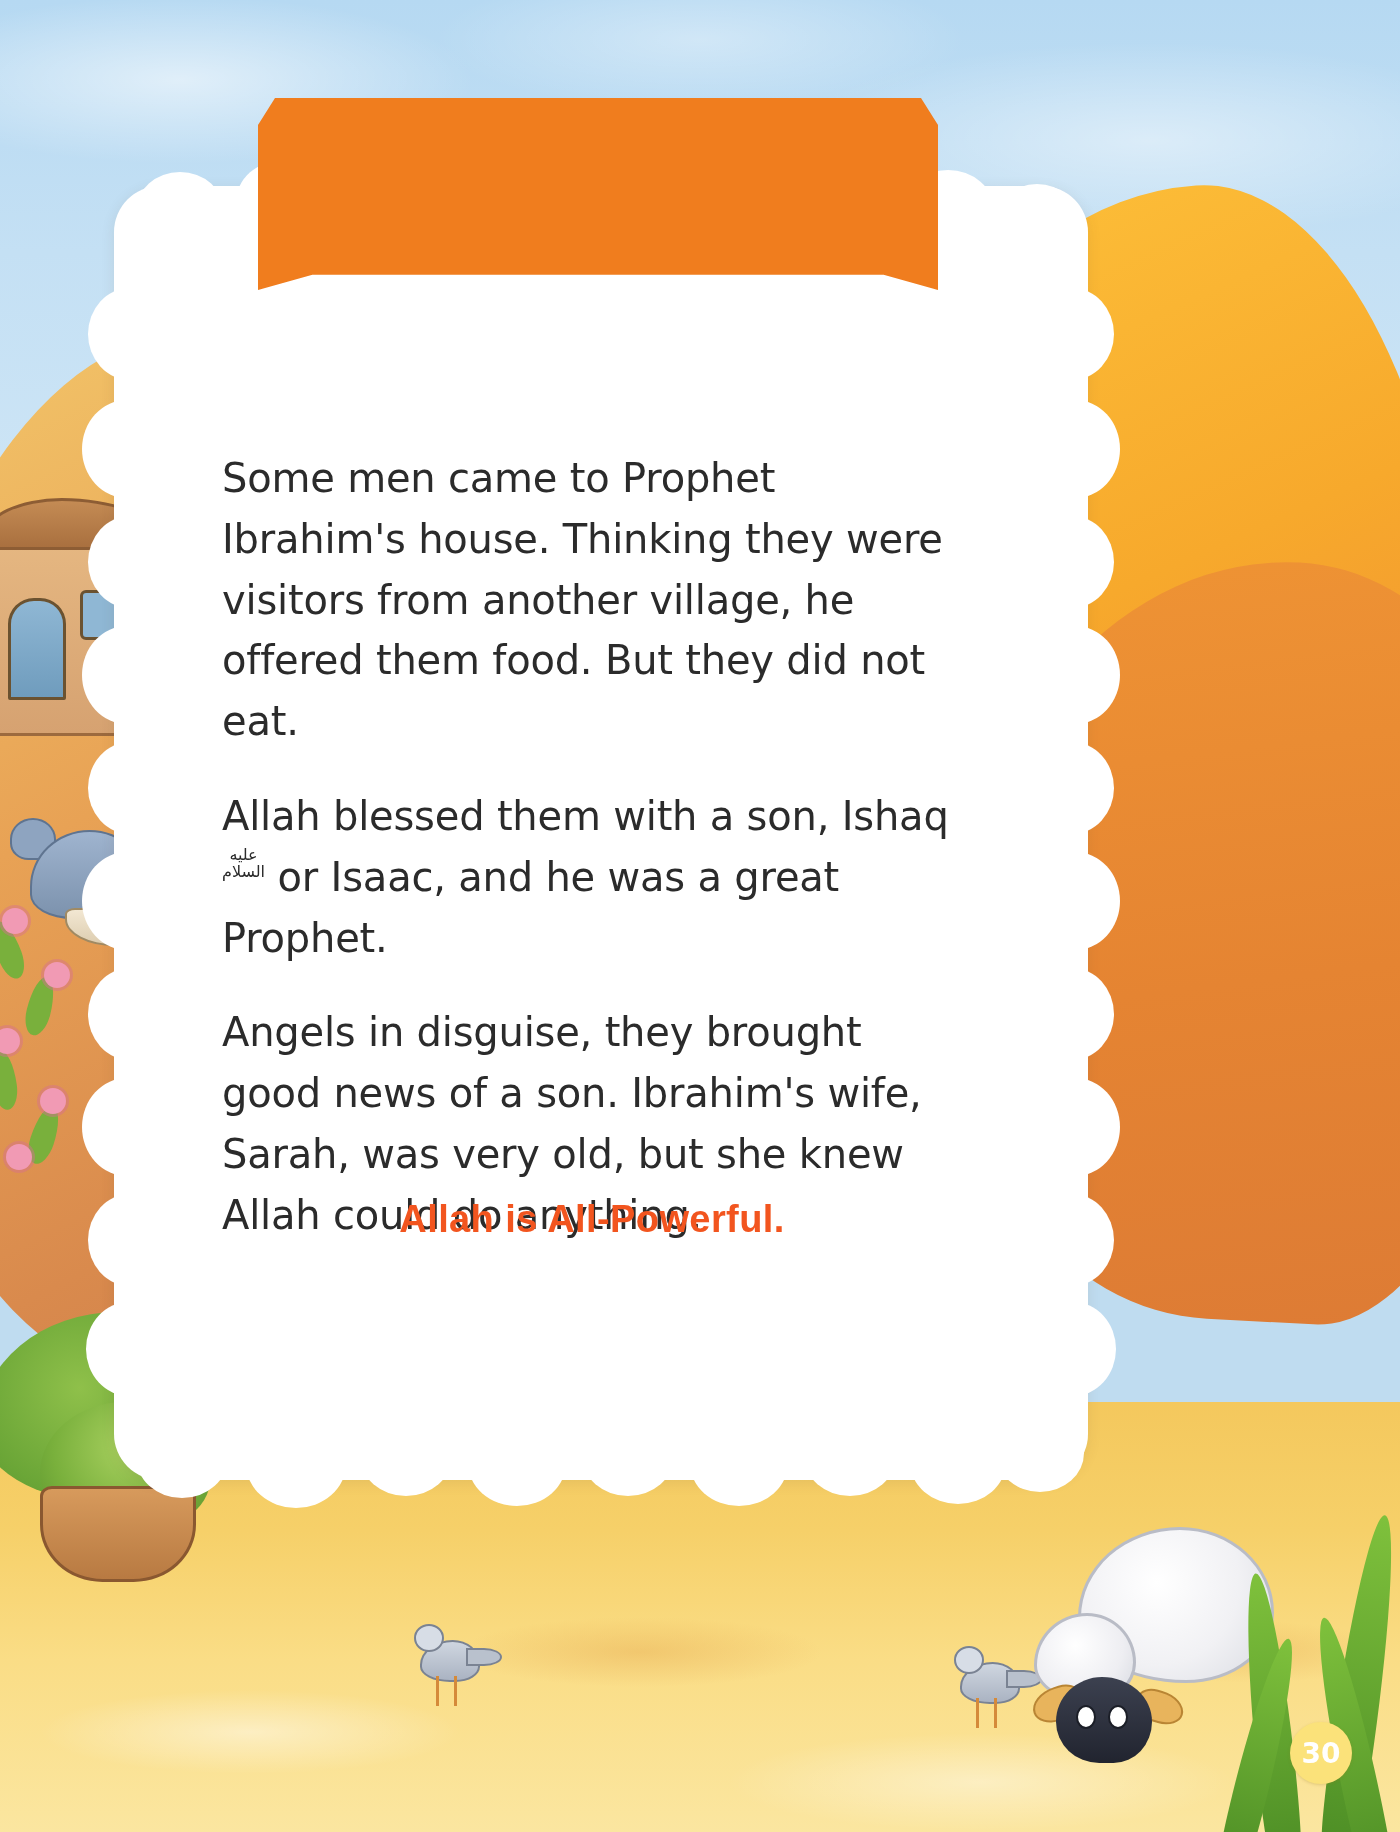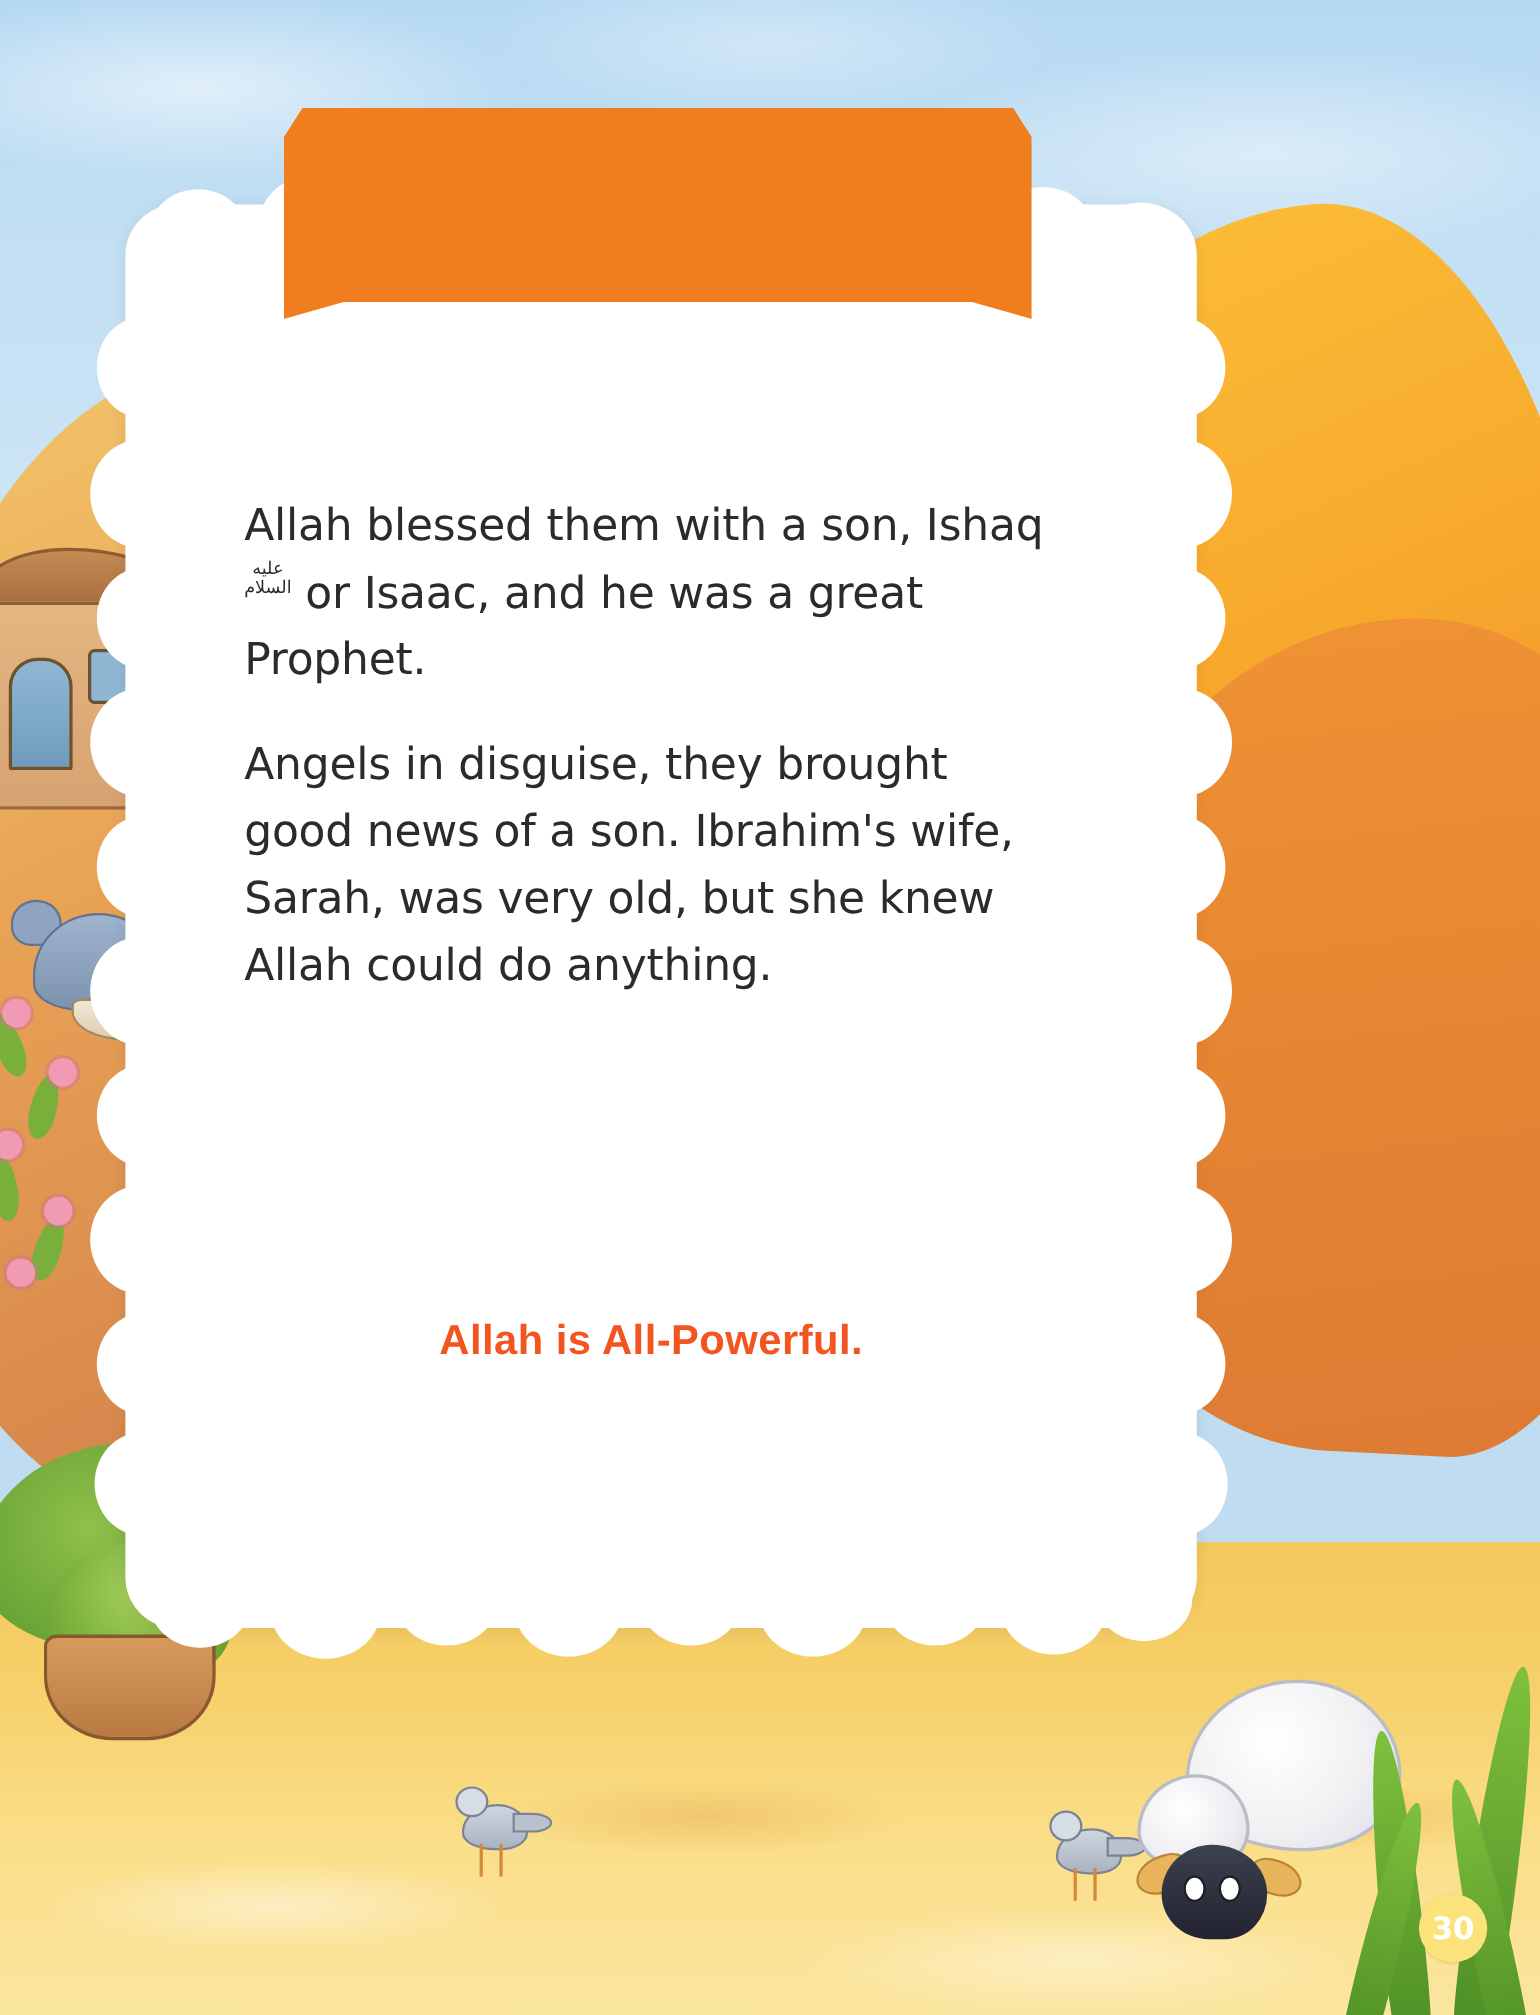--- a/index.html
+++ b/index.html
@@ -546,20 +546,21 @@
     <div class="scallop" style="right:-14px; top:684px; width:90px; height:98px;"></div>
     <div class="scallop" style="right:-8px;  top:800px; width:84px; height:92px;"></div>
     <div class="scallop" style="right:-14px; top:910px; width:90px; height:98px;"></div>
     <div class="scallop" style="right:-8px;  top:1026px;width:84px; height:92px;"></div>
     <div class="scallop" style="right:-10px; top:1134px;width:86px; height:94px;"></div>
   </div>
 
   <div class="banner"></div>
 
   <div class="body-text">
+    <p class="para">Some men came to Prophet Ibrahim's house. Thinking they were visitors from another village, he offered them food. But they did not eat.</p>
     <p class="para"><span>Allah blessed them with a son, Ishaq </span><span class="arabic-honorific"><span>عليه</span><span>السلام</span></span><span> or Isaac, and he was a great Prophet.</span></p>
     <p class="para">Angels in disguise, they brought good news of a son. Ibrahim's wife, Sarah, was very old, but she knew Allah could do anything.</p>
   </div>
 
   <div class="tagline">Allah is All-Powerful.</div>
 
   <div class="page-number">30</div>
 
 </div>
 

